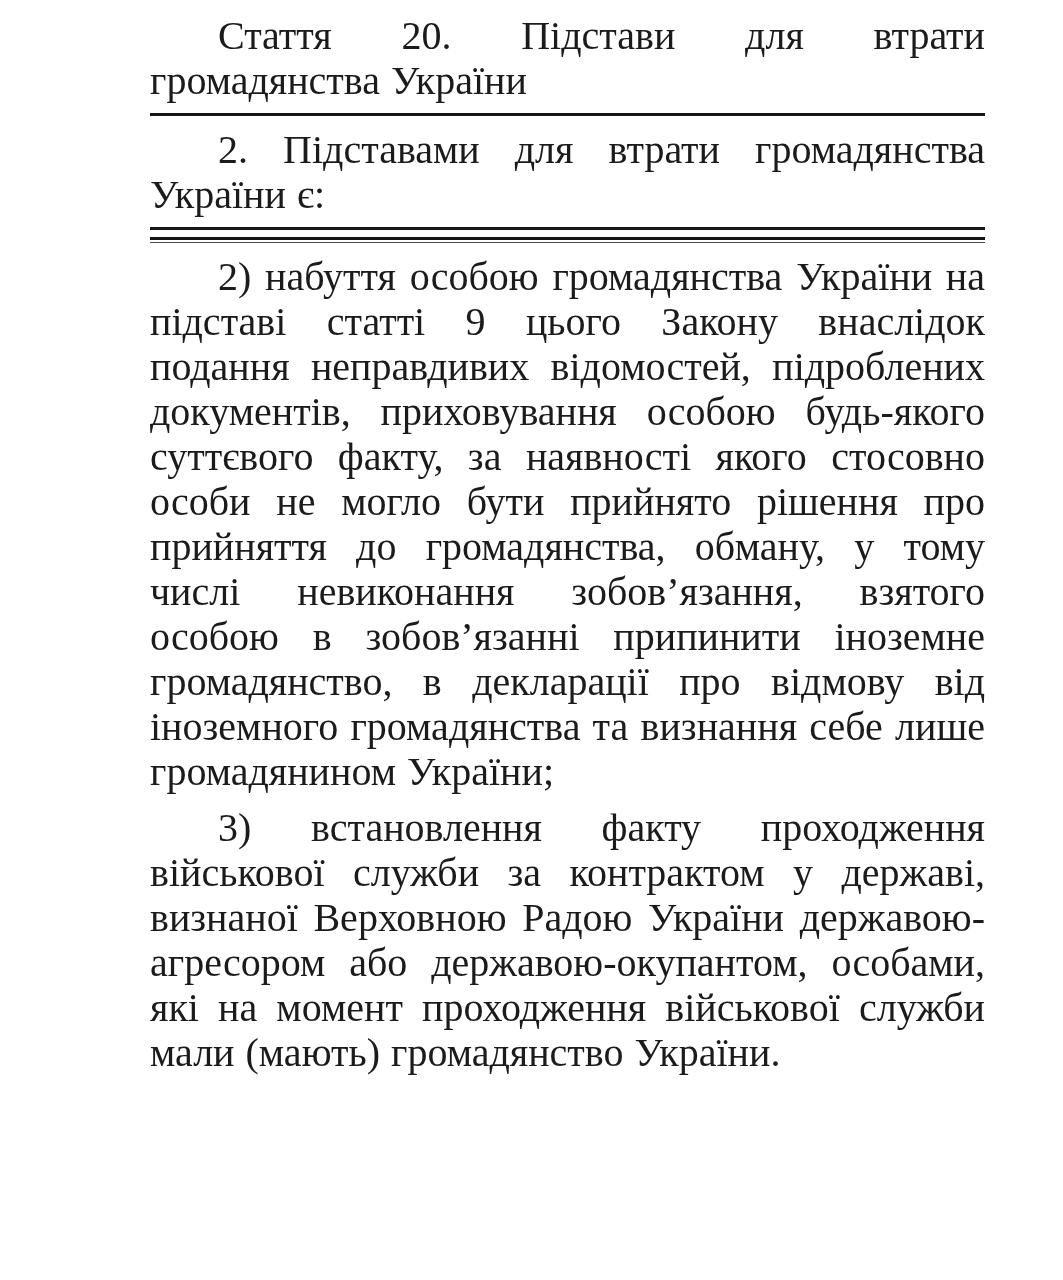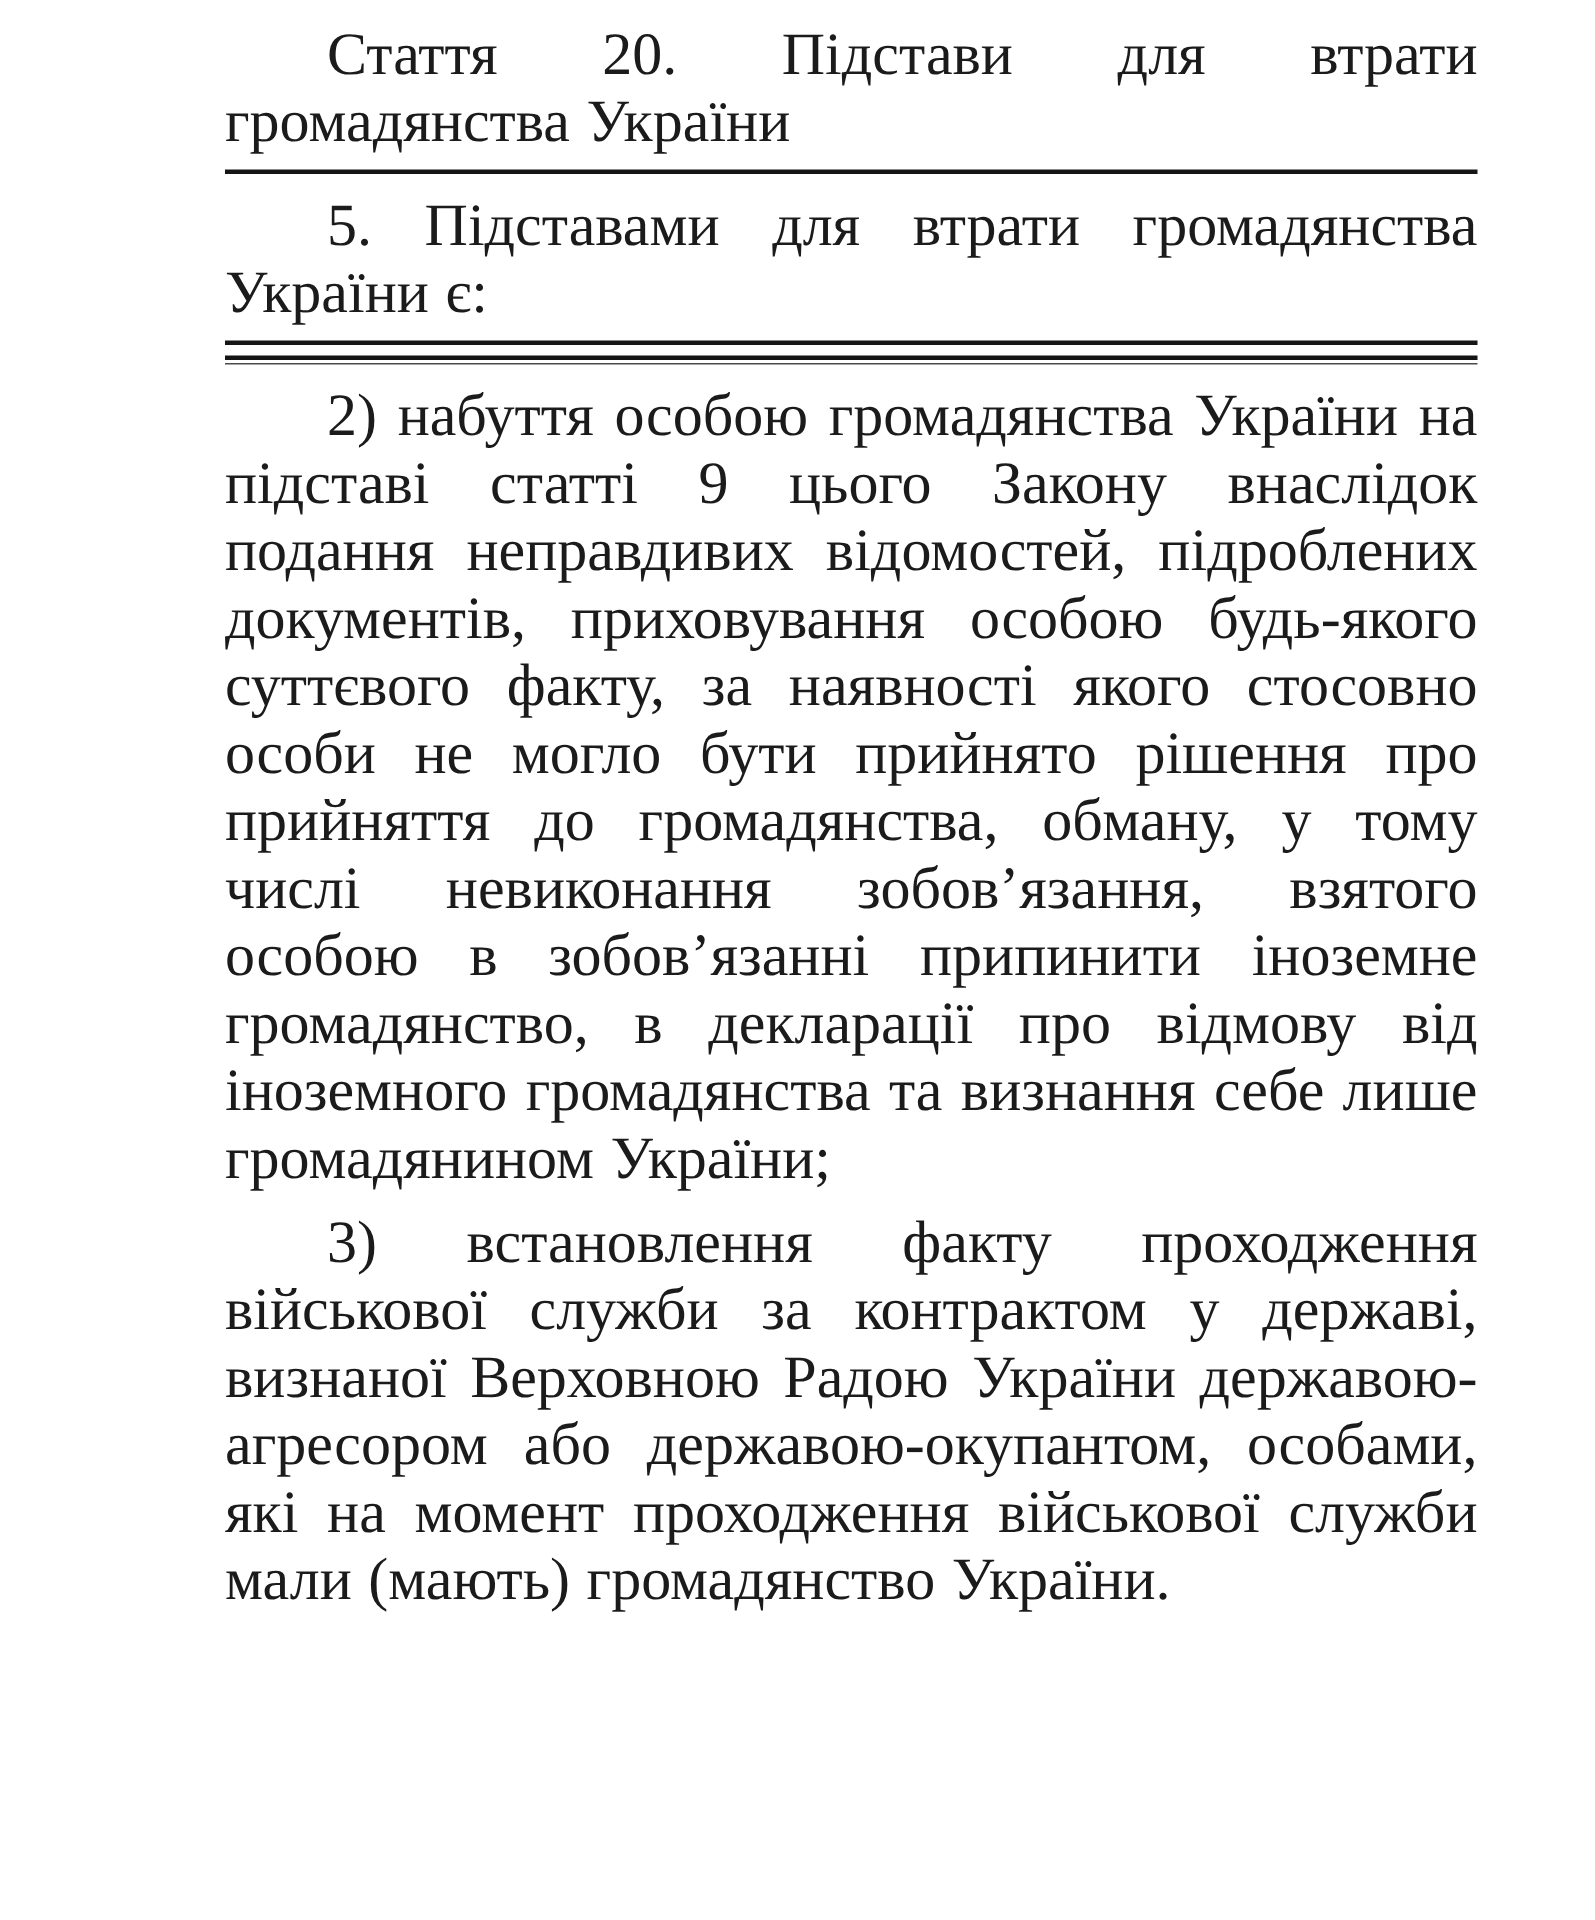--- a/index.html
+++ b/index.html
@@ -47,21 +47,21 @@
 </style>
 </head>
 <body>
 
 <div class="page">
 
   <p class="para">Стаття 20. Підстави для втрати громадянства України</p>
 
   <div class="rule rule-single"></div>
 
-  <p class="para spaced">5. Підставами для втрати громадянства України є:</p>
+  <p class="para spaced">2. Підставами для втрати громадянства України є:</p>
 
   <div class="rule rule-single"></div>
 
 
   <div class="rule rule-double"></div>
 
   <p class="para spaced">2) набуття особою громадянства України на підставі статті 9 цього Закону внаслідок подання неправдивих відомостей, підроблених документів, приховування особою будь-якого суттєвого факту, за наявності якого стосовно особи не могло бути прийнято рішення про прийняття до громадянства, обману, у тому числі невиконання зобов’язання, взятого особою в зобов’язанні припинити іноземне громадянство, в декларації про відмову від іноземного громадянства та визнання себе лише громадянином України;</p>
 
   <p class="para spaced">3) встановлення факту проходження військової служби за контрактом у державі, визнаної Верховною Радою України державою-агресором або державою-окупантом, особами, які на момент проходження військової служби мали (мають) громадянство України.</p>
 

